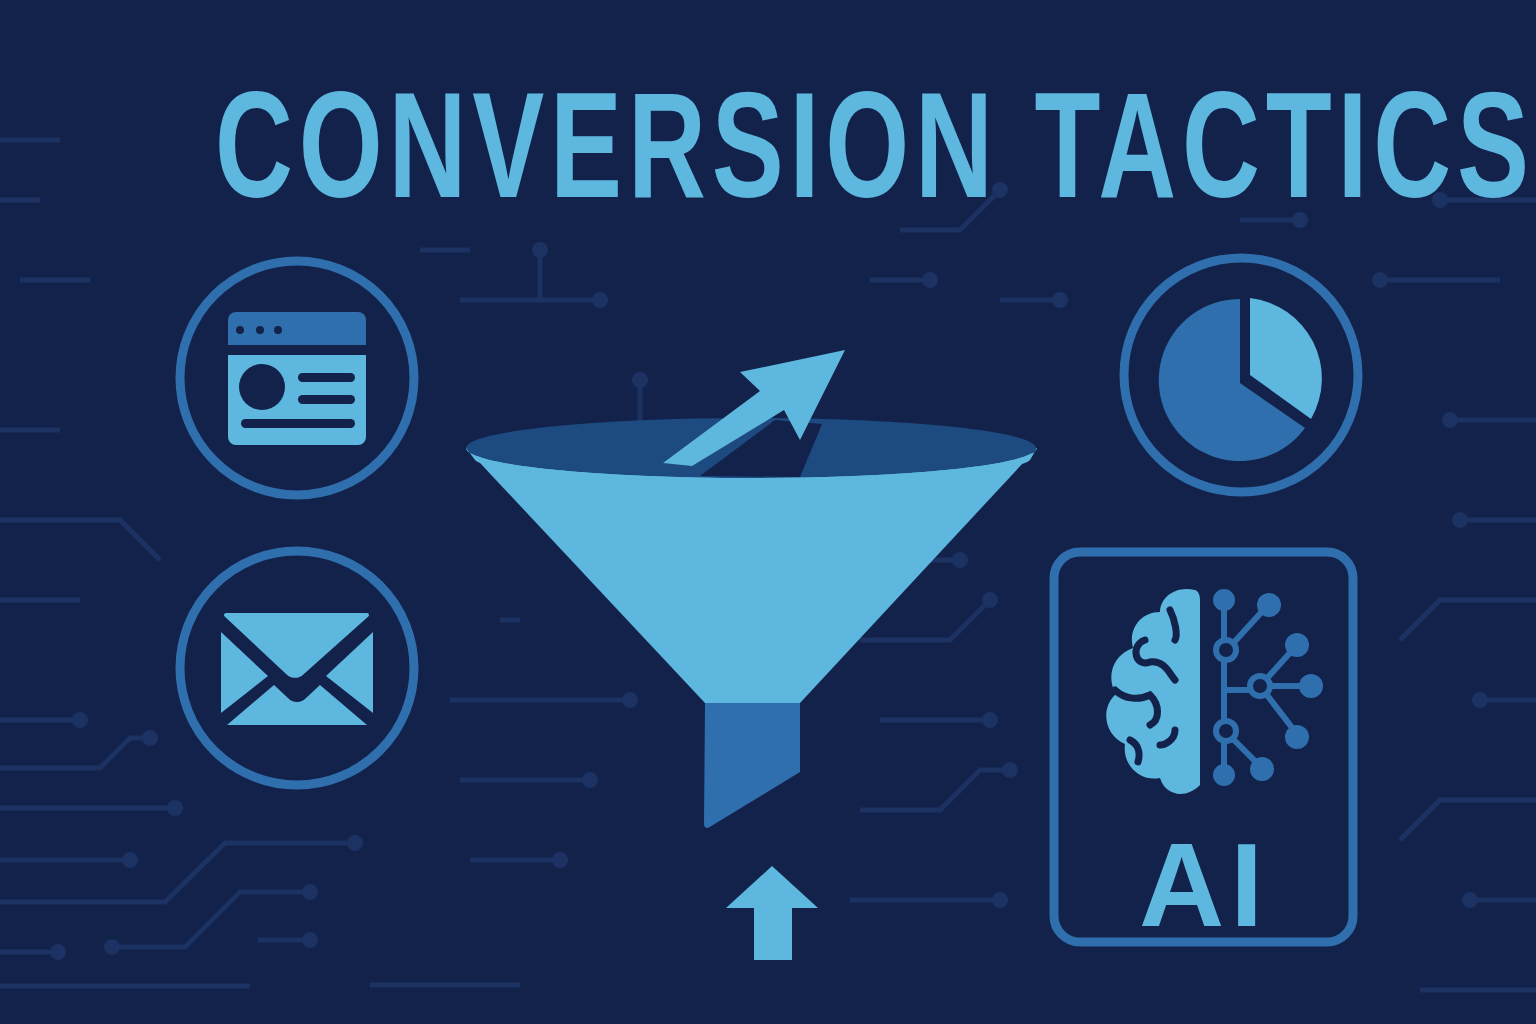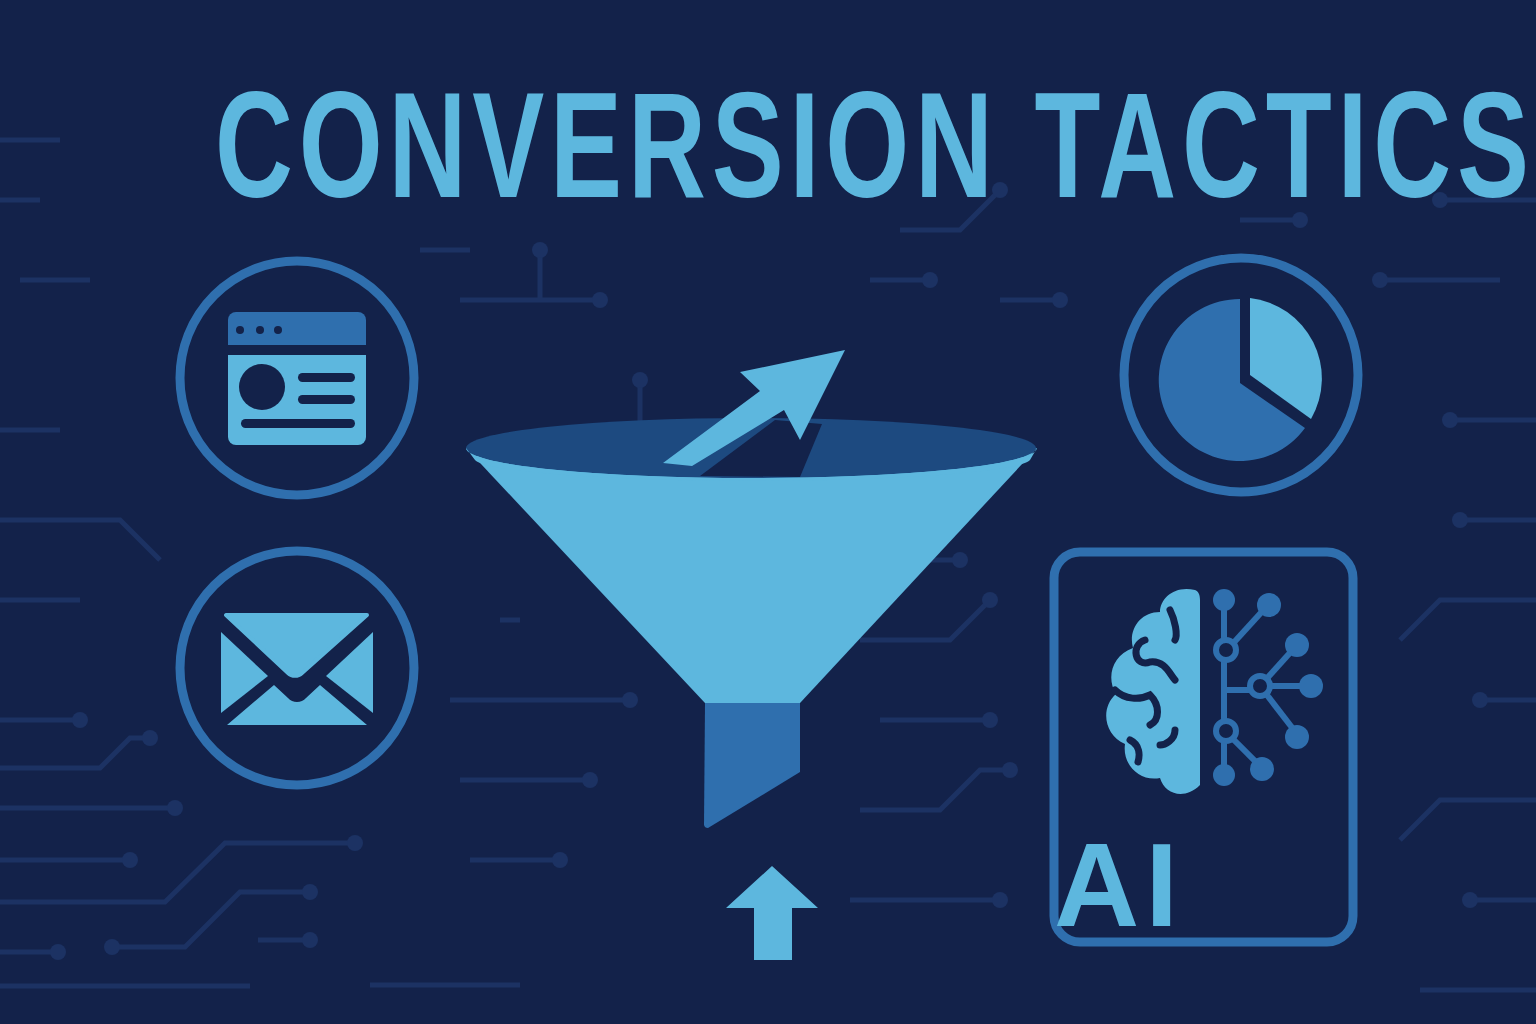--- a/index.html
+++ b/index.html
@@ -6,21 +6,21 @@
     body { width: 1536px; height: 1024px; overflow: hidden; background: #13224a; position: relative; }
     .canvas { position: absolute; left: 0; top: 0; width: 1536px; height: 1024px; }
     .title {
       position: absolute; left: 0; top: 70px; width: 1536px; text-align: center;
       font-family: "Liberation Sans", sans-serif; font-weight: bold;
       font-size: 150px; line-height: 150px; letter-spacing: 8px;
       color: #5db7de; transform: scaleX(0.72); transform-origin: 768px 0;
       white-space: nowrap;
     }
     .ai-label {
-      position: absolute; left: 1054px; top: 826px; width: 300px; text-align: left;
+      position: absolute; left: 1054px; top: 826px; width: 300px; text-align: center;
       font-family: "Liberation Sans", sans-serif; font-weight: bold;
       font-size: 118px; line-height: 118px; color: #5db7de; letter-spacing: 6px;
     }
   </style>
 </head>
 <body>
 
 <svg class="canvas" viewBox="0 0 1536 1024" xmlns="http://www.w3.org/2000/svg">
   <g stroke="#1c3263" stroke-width="5" fill="none">
     <path d="M0 720 H80"></path>

